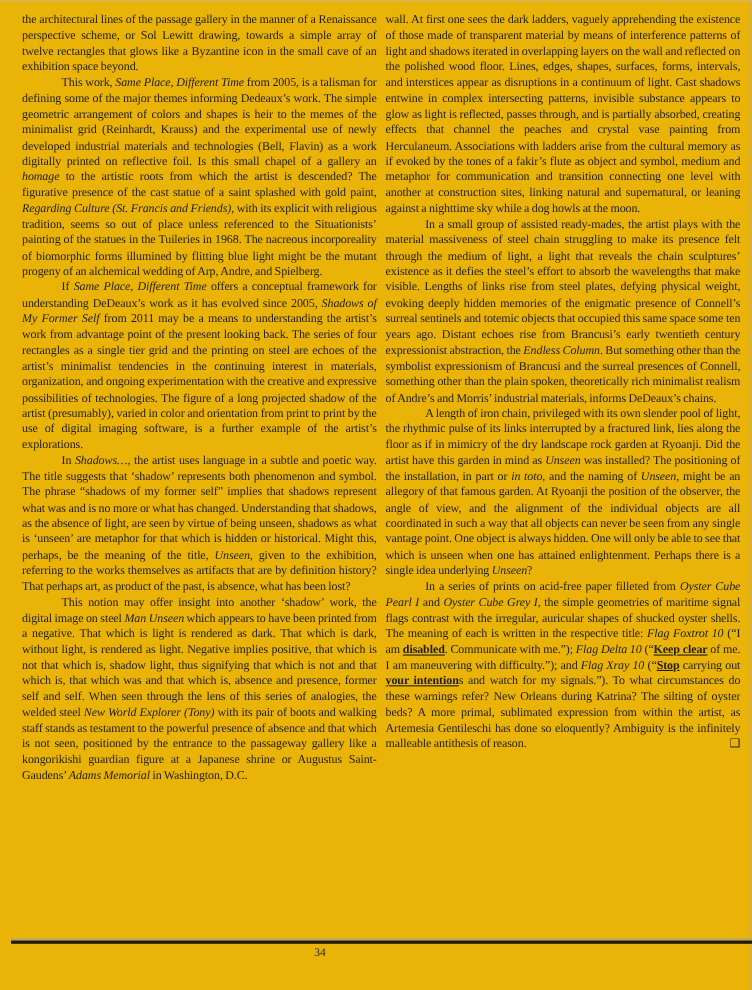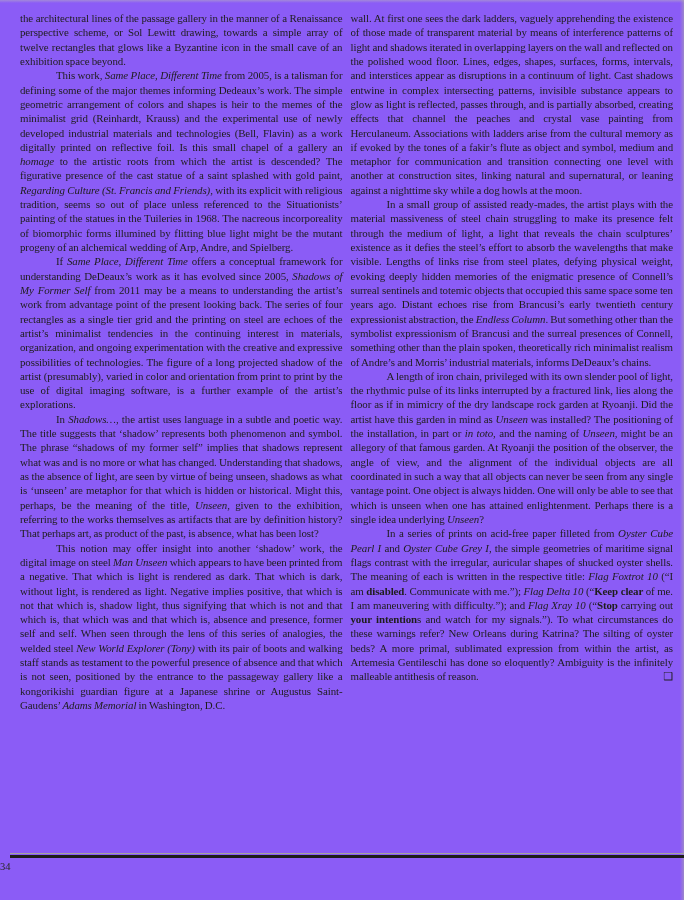--- a/index.html
+++ b/index.html
@@ -9,21 +9,21 @@
     height: 900px;
     background: #fbfbf8;
     overflow: hidden;
     font-family: "Liberation Serif", "DejaVu Serif", serif;
     color: #1e1d1b;
   }
   .page {
     position: relative;
     width: 684px;
     height: 900px;
-    background: #8b5cf6;
+    background: #eab308;
   }
   .scan-edge-right {
     position: absolute;
     top: 0; right: 0;
     width: 4px; height: 100%;
     background: linear-gradient(to right, rgba(180,180,174,0), rgba(170,170,164,0.55));
   }
   .scan-edge-top {
     position: absolute;
     top: 0; left: 0;
@@ -47,21 +47,21 @@
   .para {
     margin: 0;
     font-size: 10.9px;
     line-height: 14.32px;
     text-align: justify;
     letter-spacing: -0.08px;
     word-spacing: -0.4px;
   }
   .para.indent { text-indent: 36px; }
   .it { font-style: italic; margin-top: 17px; }
-  .bd { font-weight: bold; }
+  .bd { font-weight: bold; text-decoration: underline; }
   .endmark {
     float: right;
     font-size: 11px;
     line-height: 14.32px;
   }
   .footer-rule {
     position: absolute;
     left: 10px;
     right: 0;
     top: 853px;
@@ -73,20 +73,21 @@
   }
   .footer-rule .thick {
     height: 3px;
     background: #1d1c1a;
   }
   .page-number {
     position: absolute;
     top: 861px;
     left: 0;
     width: 582px;
+    text-align: center;
     font-size: 10.5px;
     color: #2a2926;
   }
 </style>
 </head>
 <body>
 
 <div class="page">
 
   <div class="scan-edge-top"></div>

